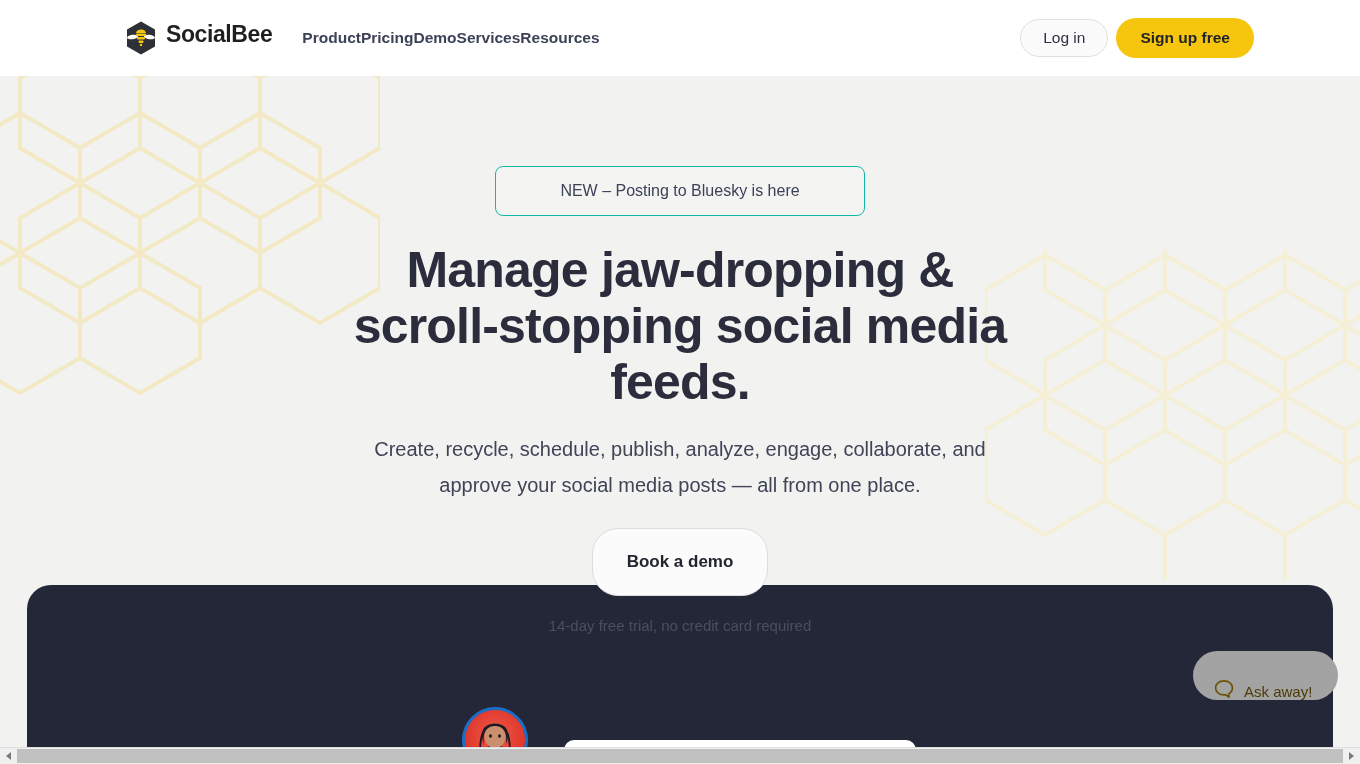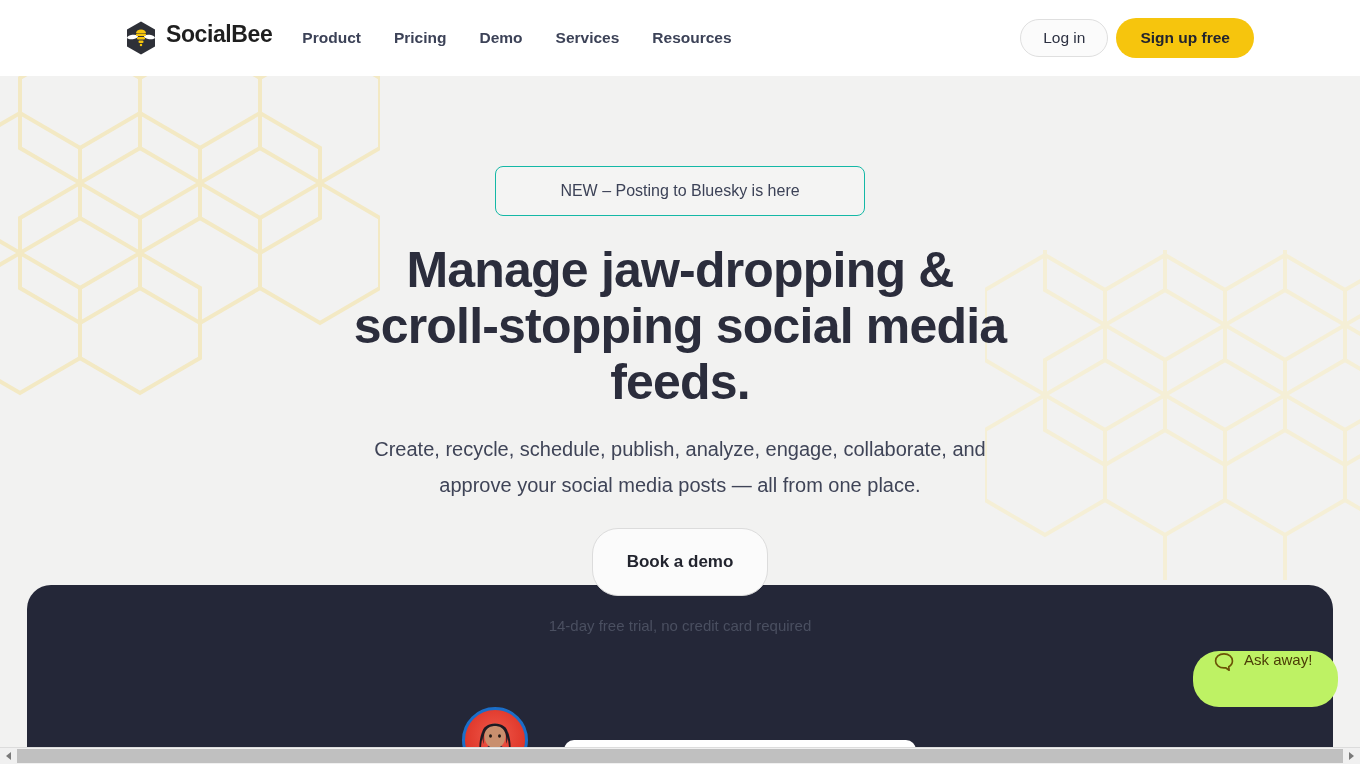--- a/index.html
+++ b/index.html
@@ -64,21 +64,20 @@
     font-size: 23px;
     font-weight: bold;
     color: #1f1f1f;
     letter-spacing: -0.4px;
     white-space: nowrap;
   }
 
   .nav {
     display: flex;
     align-items: flex-start;
-    gap: 33px;
   }
   .nav-item {
     font-size: 15.5px;
     font-weight: bold;
     color: #3c4257;
     white-space: nowrap;
     cursor: pointer;
   }
 
   .header-actions {
@@ -237,25 +236,25 @@
     background: #ffffff;
     border-radius: 10px 10px 0 0;
   }
 
   
   .chat-widget {
     position: absolute;
     left: 1193px;
     top: 651px;
     width: 145px;
-    height: 56px;
+    height: 49px;
     border-radius: 26px;
-    background: #bef264;
-    display: flex;
-    align-items: flex-start;
+    background: #a3a3a3;
+    display: flex;
+    align-items: flex-end;
     gap: 9px;
     padding-left: 20px;
     cursor: pointer;
     z-index: 60;
   }
   .chat-icon { width: 22px; height: 22px; flex: none; display: block; }
   .chat-label {
     font-size: 15px;
     color: #4a3c06;
     white-space: nowrap;

